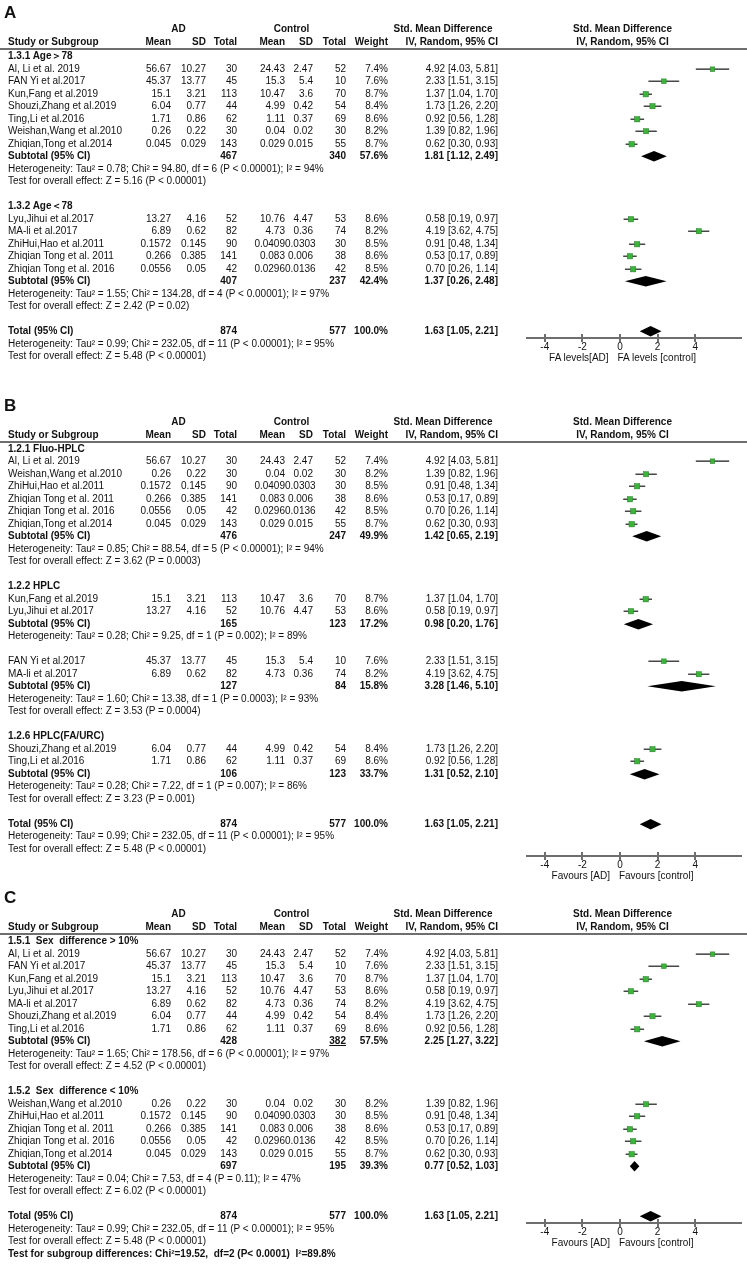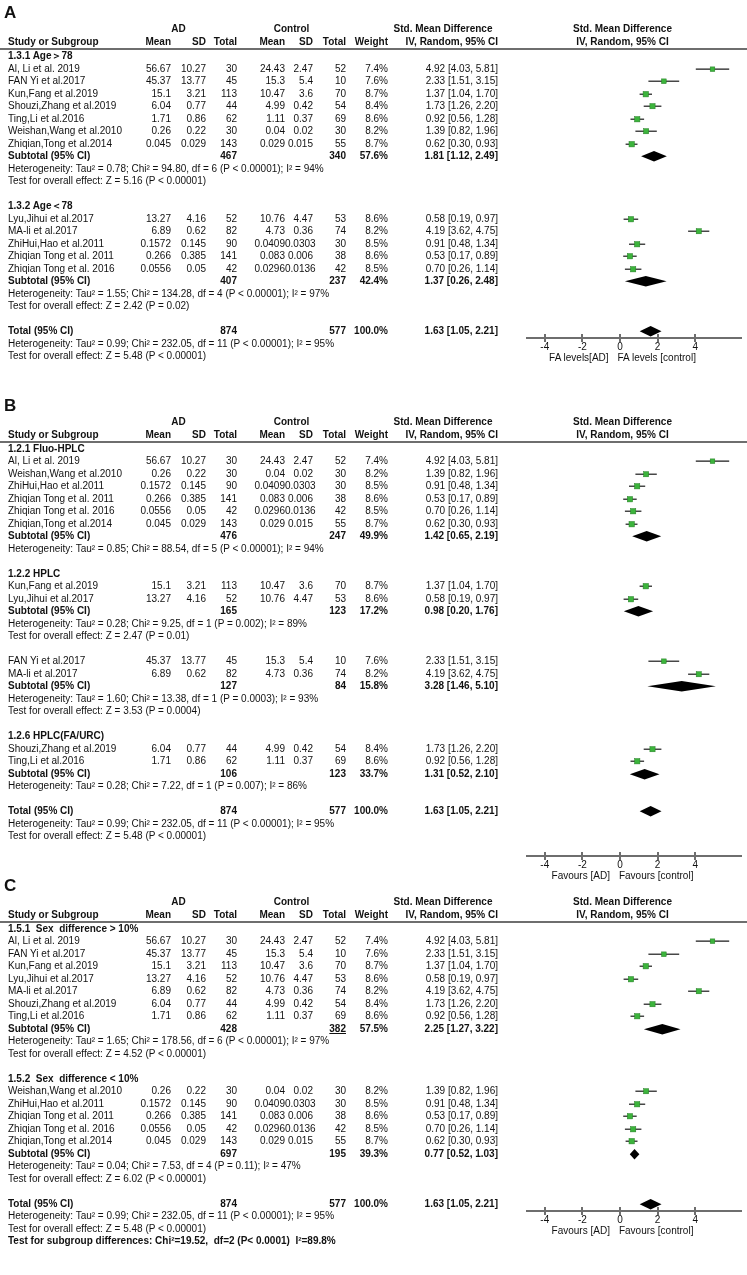--- a/index.html
+++ b/index.html
@@ -484,20 +484,23 @@
           <div class="c num b" style="width: 110px;">1.42 [0.65, 2.19]</div>
           <div class="plotcell">
             <svg width="249" height="12.5">
               <polygon points="134.2,6.2 148.7,1 163.2,6.2 148.7,11.4" fill="#000000"></polygon>
             </svg>
           </div>
         </div>
         <div class="row">
           <div class="fullrow">Heterogeneity: Tau² = 0.85; Chi² = 88.54, df = 5 (P &lt; 0.00001); I² = 94%</div>
         </div>
+        <div class="row">
+          <div class="fullrow">Test for overall effect: Z = 3.62 (P = 0.0003)</div>
+        </div>
         <div class="row"></div>
         <div class="row">
           <div class="fullrow b">1.2.2 HPLC</div>
         </div>
         <div class="row">
           <div class="c studycol" style="width: 120px;">Kun,Fang et al.2019</div>
           <div class="c num" style="width: 51px;">15.1</div>
           <div class="c num" style="width: 35px;">3.21</div>
           <div class="c num" style="width: 31px;">113</div>
           <div class="c num" style="width: 48px;">10.47</div>
@@ -541,23 +544,20 @@
           <div class="c num b" style="width: 110px;">0.98 [0.20, 1.76]</div>
           <div class="plotcell">
             <svg width="249" height="12.5">
               <polygon points="125.8,6.2 140.4,1 155.1,6.2 140.4,11.4" fill="#000000"></polygon>
             </svg>
           </div>
         </div>
         <div class="row">
           <div class="fullrow">Heterogeneity: Tau² = 0.28; Chi² = 9.25, df = 1 (P = 0.002); I² = 89%</div>
         </div>
-        <div class="row">
-          <div class="fullrow">Test for overall effect: Z = 2.47 (P = 0.01)</div>
-        </div>
         <div class="row"></div>
         <div class="row">
           <div class="c studycol" style="width: 120px;">FAN Yi et al.2017</div>
           <div class="c num" style="width: 51px;">45.37</div>
           <div class="c num" style="width: 35px;">13.77</div>
           <div class="c num" style="width: 31px;">45</div>
           <div class="c num" style="width: 48px;">15.3</div>
           <div class="c num" style="width: 28px;">5.4</div>
           <div class="c num" style="width: 33px;">10</div>
           <div class="c num" style="width: 42px;">7.6%</div>
@@ -657,20 +657,23 @@
           <div class="c num b" style="width: 42px;">33.7%</div>
           <div class="c num b" style="width: 110px;">1.31 [0.52, 2.10]</div>
           <div class="plotcell">
             <svg width="249" height="12.5">
               <polygon points="131.8,6.2 146.6,1 161.5,6.2 146.6,11.4" fill="#000000"></polygon>
             </svg>
           </div>
         </div>
         <div class="row">
           <div class="fullrow">Heterogeneity: Tau² = 0.28; Chi² = 7.22, df = 1 (P = 0.007); I² = 86%</div>
+        </div>
+        <div class="row">
+          <div class="fullrow">Test for overall effect: Z = 3.23 (P = 0.001)</div>
         </div>
         <div class="row"></div>
         <div class="row">
           <div class="c b studycol" style="width: 120px;">Total (95% CI)</div>
           <div class="c num b" style="width: 51px;"></div>
           <div class="c num b" style="width: 35px;"></div>
           <div class="c num b" style="width: 31px;">874</div>
           <div class="c num b" style="width: 48px;"></div>
           <div class="c num b" style="width: 28px;"></div>
           <div class="c num b" style="width: 33px;">577</div>

